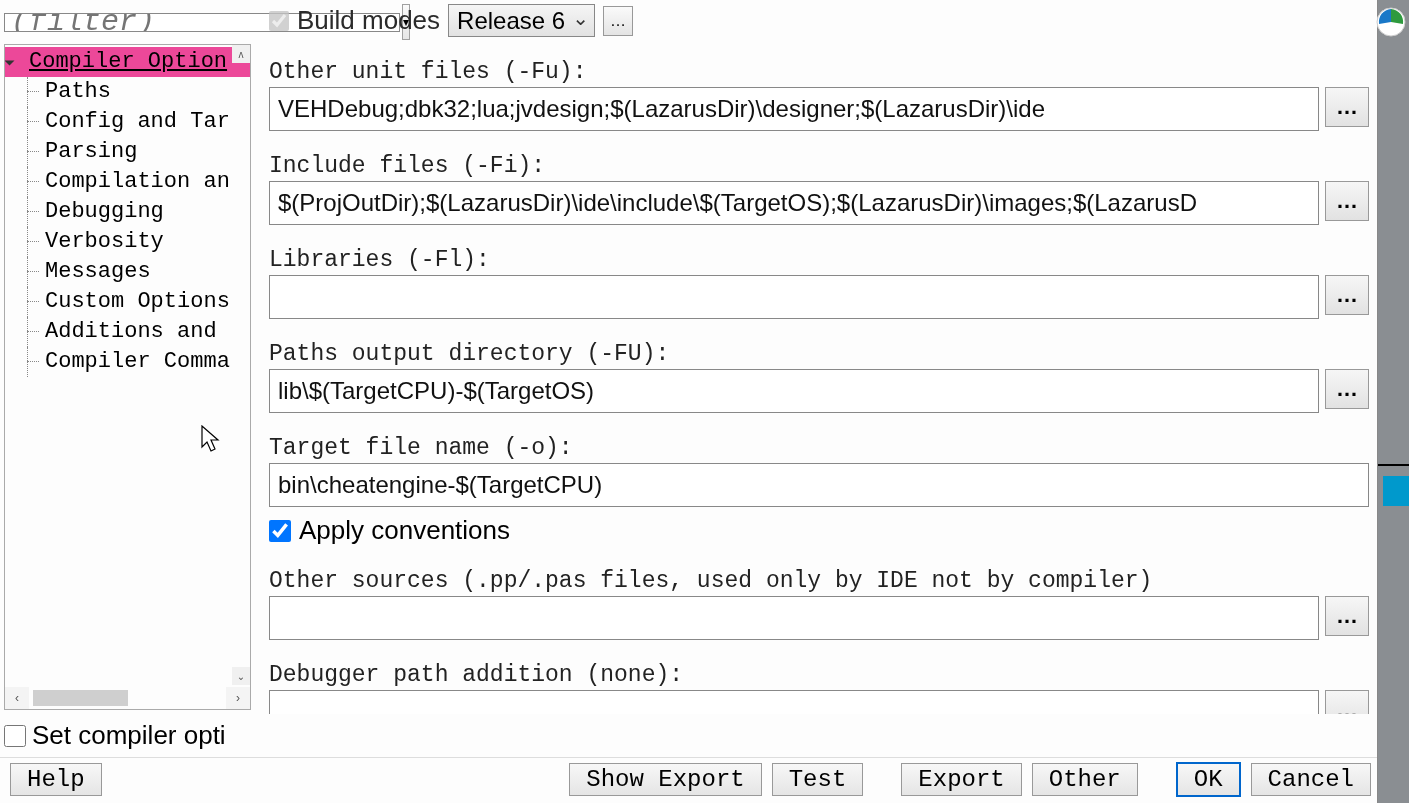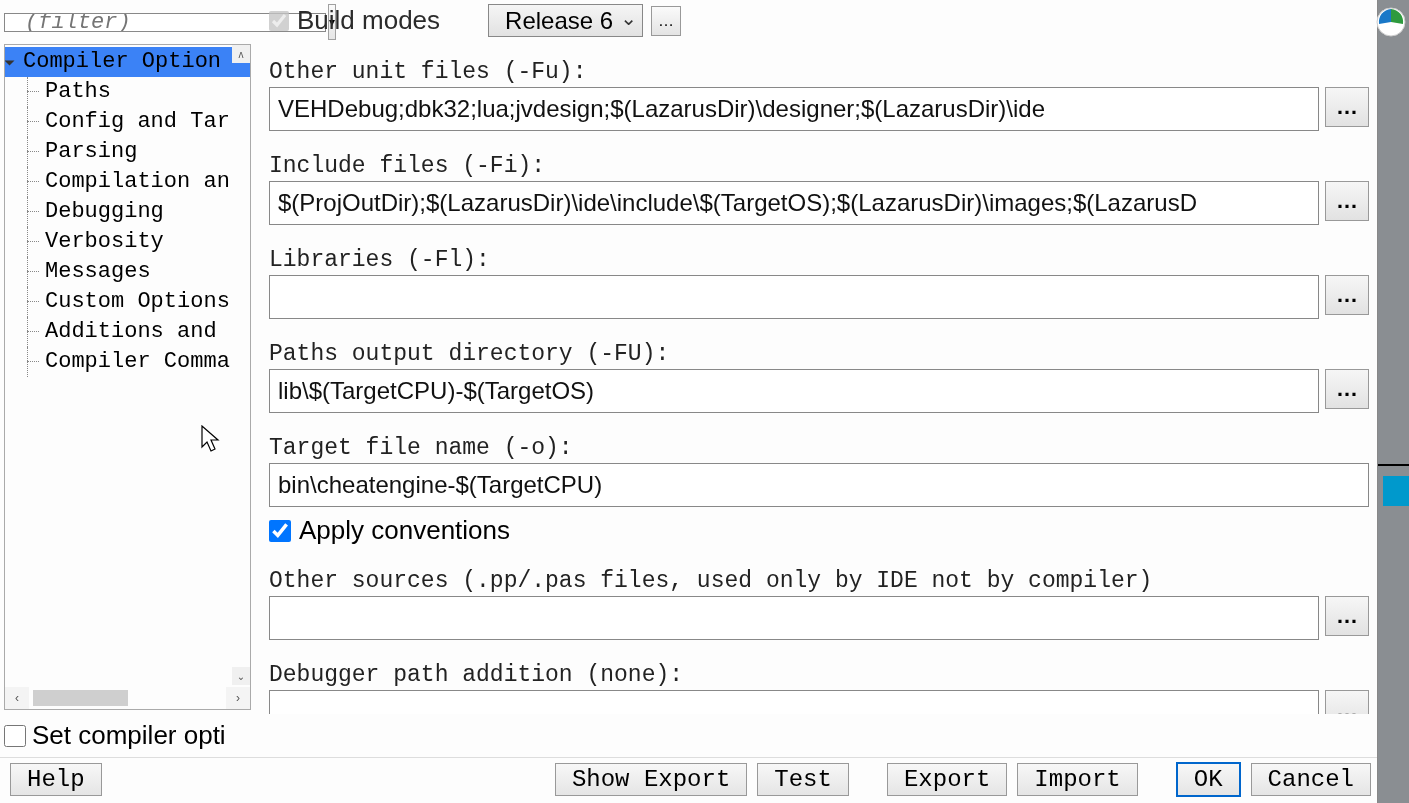--- a/index.html
+++ b/index.html
@@ -28,24 +28,24 @@
   width: 255px;
   display: flex;
   flex-direction: column;
   padding: 4px;
 }
 .filter-row { display: flex; align-items: center; gap: 2px; }
 .filter-input {
   flex: 1;
   height: 19px;
   border: 1px solid #888;
-  padding: 2px 20px;
+  padding: 2px 6px;
   font-style: italic;
   font-family: "Consolas", "Courier New", monospace;
-  font-size: 22px;
+  font-size: 30px;
   color: #666;
 }
 .filter-btn {
   width: 24px; height: 36px;
   border: 1px solid #a0a0a0;
   background: linear-gradient(#fafafa,#e6e6e6);
   display:flex;align-items:center;justify-content:center;
   cursor:pointer;
   font-size:12px;
 }
@@ -64,22 +64,23 @@
   overflow:hidden;
 }
 .tree-item {
   white-space:nowrap;
   padding:1px 4px 1px 18px;
   cursor:pointer;
   line-height:28px;
   position:relative;
 }
 .tree-root {
-  padding-left: 18px;
-  background:#3b82f6;
+  padding-left: 24px;
+  background:#ec4899;
+  text-decoration:underline;
 }
 .tree-root::before{
   content:"";
   position:absolute;
   left:2px; top:11px;
   border-left:5px solid #333;
   border-top:5px solid transparent;
   border-bottom:5px solid transparent;
   transform:rotate(90deg);
 }
@@ -113,23 +114,23 @@
 .content {
   flex:1;
   padding: 4px 8px 4px 14px;
   overflow:hidden;
   position:relative;
 }
 .build-row { display:flex; align-items:center; gap:8px; margin-bottom:10px; }
 .build-chk { width:20px;height:20px;accent-color:#666; }
 .build-label { font-size:26px; color:#2b2b2b; }
 .build-select {
-  font-size:24px; padding:2px 28px 2px 16px; border:1px solid #888;
+  font-size:24px; padding:2px 28px 2px 8px; border:1px solid #888;
   background: linear-gradient(#f5f5f5,#e2e2e2);
-  appearance:none; position:relative; cursor:pointer;margin-left:40px;
+  appearance:none; position:relative; cursor:pointer;
 }
 .select-wrap{position:relative;display:inline-block;}
 .select-wrap::after{content:"⌄";position:absolute;right:6px;top:2px;color:#333;pointer-events:none;font-size:20px;}
 .small-btn{
   width:30px;height:30px;border:1px solid #999;background:linear-gradient(#fafafa,#e4e4e4);
   cursor:pointer;font-size:16px;display:flex;align-items:center;justify-content:center;
 }
 
 .field-label {
   font-family:"Consolas","Courier New",monospace;
@@ -296,21 +297,21 @@
     <span class="set-label">Set compiler opti</span>
   </div>
 
   <div class="footer">
     <button class="btn">Help</button>
     <div class="spacer"></div>
     <button class="btn">Show Export</button>
     <button class="btn">Test</button>
     <div style="width:18px"></div>
     <button class="btn">Export</button>
-    <button class="btn">Import</button>
+    <button class="btn">Other</button>
     <div style="width:18px"></div>
     <button class="btn btn-default">OK</button>
     <button class="btn">Cancel</button>
   </div>
 </div>
 
 <div class="right-strip">
   <svg class="logo" viewBox="0 0 32 32">
     <circle cx="16" cy="16" r="14" fill="#fff" stroke="#ccc"></circle>
     <path d="M16 3 A13 13 0 0 1 28 18 L16 16 Z" fill="#2e9a3e"></path>

